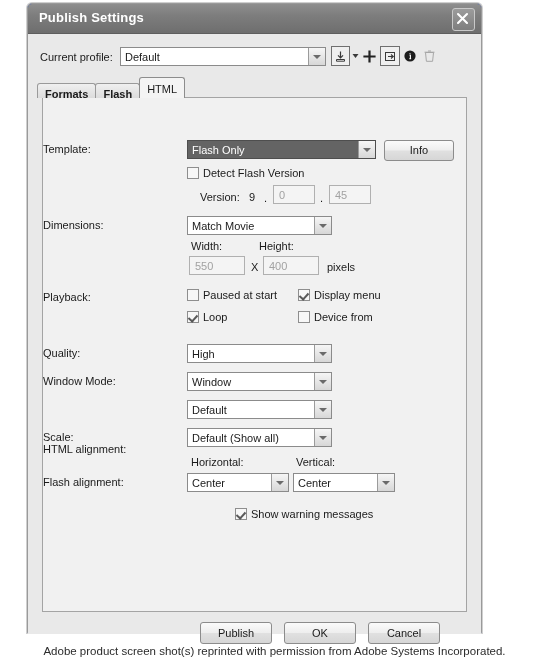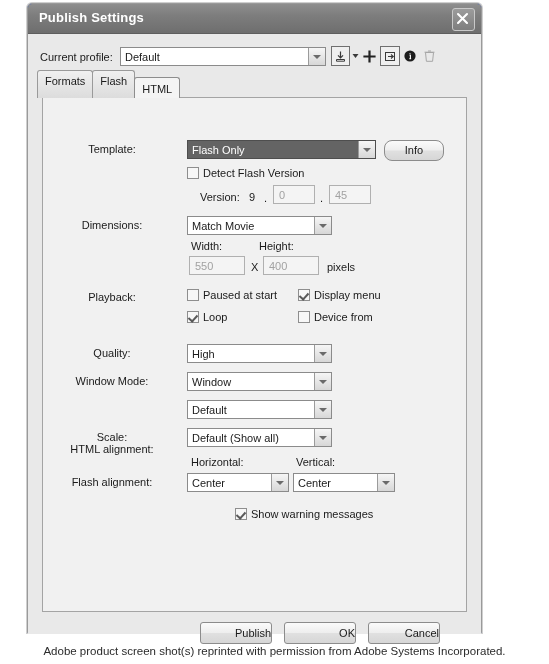--- a/index.html
+++ b/index.html
@@ -134,32 +134,33 @@
   
   #tab-strip {
     position: absolute;
     left: 9px; top: 44px;
     height: 20px;
     display: flex;
     align-items: flex-end;
     z-index: 3;
   }
   .tab {
-    height: 28px;
+    height: 15px;
     padding: 2px 7px 0 7px;
     font-size: 11px;
     line-height: 16px;
     background: linear-gradient(to bottom, #f0f0f0, #dcdcdc);
     border: 1px solid #9a9a9a;
     border-bottom: none;
     border-radius: 3px 3px 0 0;
     margin-right: -1px;
     box-sizing: border-box;
     cursor: pointer;
     color: #1a1a1a;
+    font-weight: bold;
   }
   .tab.active {
     height: 21px;
     line-height: 19px;
     background: #f4f4f4;
     border-color: #8d8d8d;
     position: relative;
     z-index: 4;
     font-weight: normal;
   }
@@ -170,21 +171,21 @@
     left: 14px; top: 63px;
     width: 425px;
     height: 515px;
     background: #f1f1f1;
     border: 1px solid #a4a4a4;
     box-sizing: border-box;
   }
 
   .row-label {
     position: absolute;
-    text-align: center;
+    text-align: left;
     font-size: 11px;
     color: #1a1a1a;
     white-space: nowrap;
   }
   .sub-label {
     position: absolute;
     font-size: 11px;
     color: #1a1a1a;
     white-space: nowrap;
   }
@@ -265,21 +266,21 @@
     text-align: center;
     cursor: pointer;
     color: #1a1a1a;
   }
 
   #button-bar {
     position: absolute;
     left: 0; top: 588px;
     width: 100%; height: 30px;
   }
-  #button-bar .pbtn { height: 22px; line-height: 20px; width: 72px; text-align: right; }
+  #button-bar .pbtn { height: 22px; line-height: 20px; width: 72px; }
 
   #caption {
     position: absolute;
     left: 0; top: 645px;
     width: 549px;
     text-align: center;
     font-size: 11.5px;
     color: #2b2b2b;
     font-family: "Liberation Sans", sans-serif;
   }
@@ -354,21 +355,21 @@
 
     <div id="tab-panel">
 
       <div class="row-label" style="left:0; width:138px; top:45px;">Template:</div>
       <div class="combo selected" style="left:144px; top:42px; width:189px;">
         <span class="sel-text">Flash Only</span>
         <span class="combo-arrow" style="background:linear-gradient(to bottom,#f6f6f6,#d7d7d7);">
             <i></i>
           </span>
       </div>
-      <div class="pbtn" style="left:341px; top:42px; width:60px;border-radius:8px;">Info</div>
+      <div class="pbtn" style="left:341px; top:42px; width:70px;">Info</div>
 
       <div class="cbox-wrap" style="left:144px; top:69px;">
         <span class="cbox"></span>
         <span class="cb-label">Detect Flash Version</span>
       </div>
 
       <div class="sub-label" style="left:157px; top:93px;">Version:</div>
       <div class="sub-label" style="left:206px; top:93px;">9</div>
       <div class="sub-label" style="left:221px; top:94px;">.</div>
       <div class="tinput" style="left:230px; top:87px; width:42px;">

